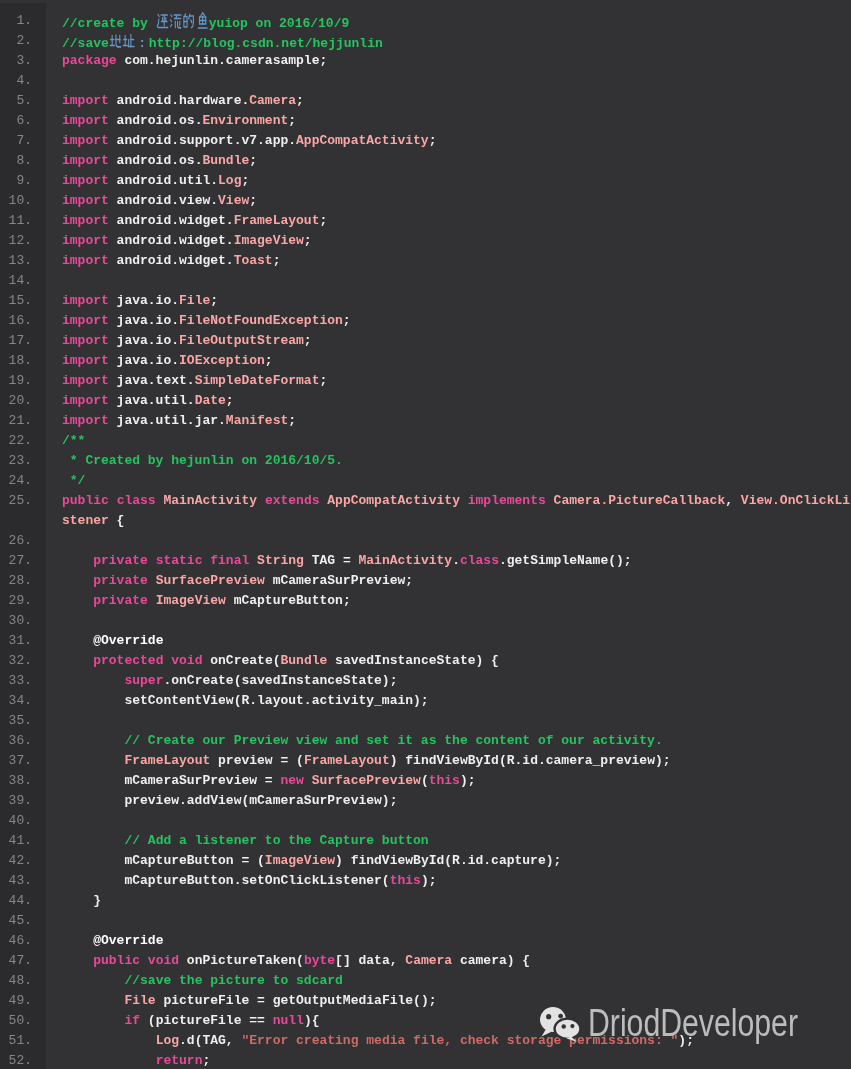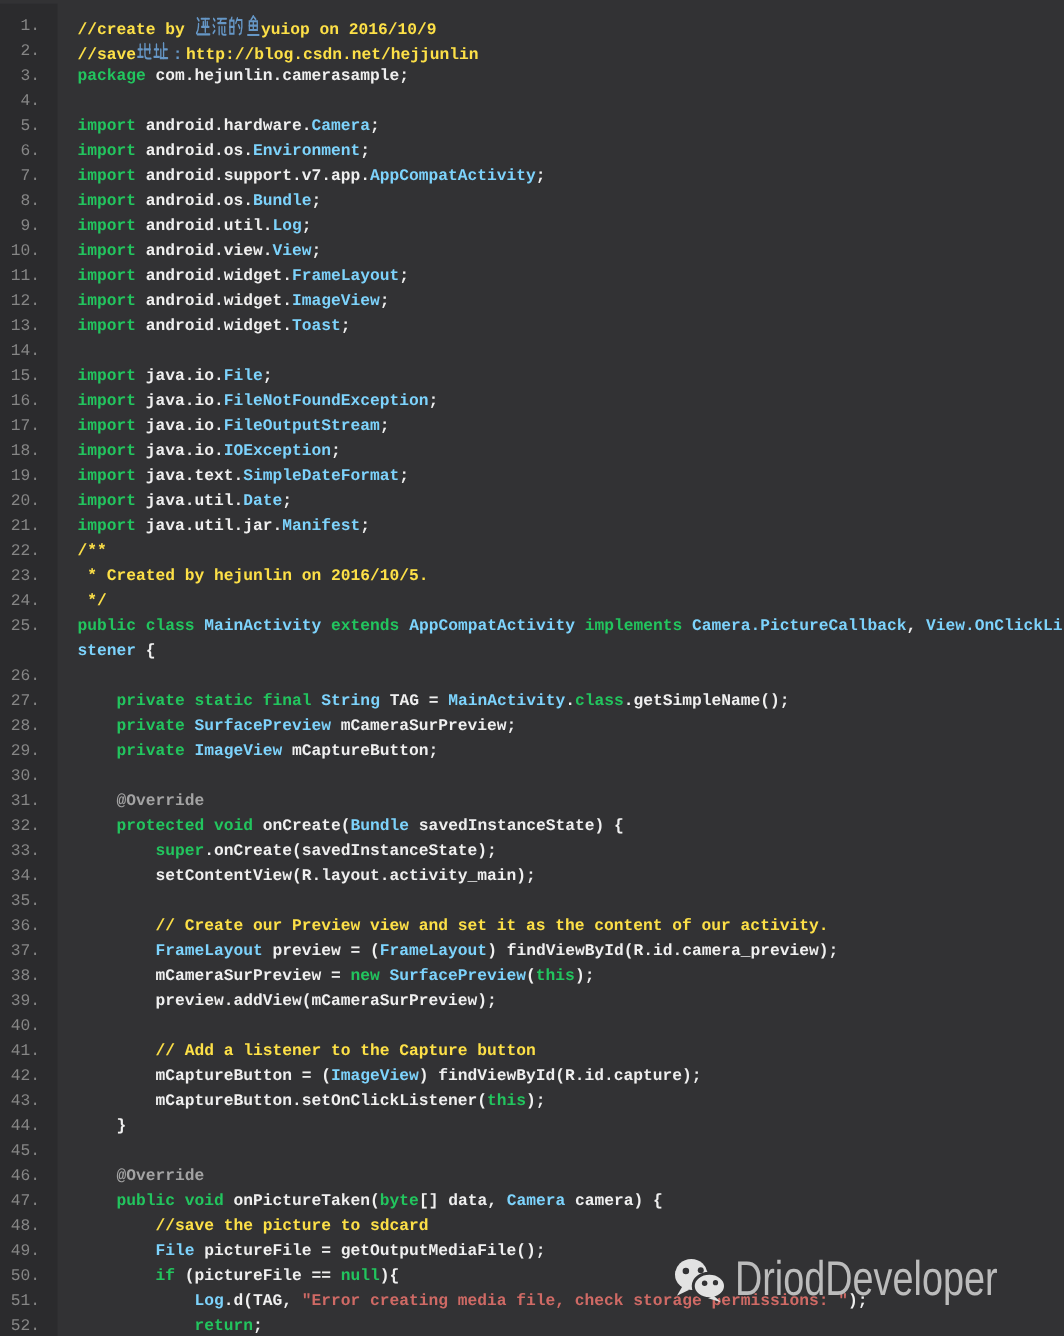--- a/index.html
+++ b/index.html
@@ -2,21 +2,21 @@
 <html><head><meta charset="utf-8">
 <style>
 *{margin:0;padding:0;box-sizing:border-box}
 html,body{width:851px;height:1069px;overflow:hidden;background:#323234}
 #gutter{position:absolute;left:0;top:3px;width:46px;height:1066px;background:#2B2B2D}
 #nums{position:absolute;left:0;top:11px;width:32px;text-align:right;
  font:13px/20px "Liberation Mono",monospace;color:#868686;white-space:pre}
 #code{position:absolute;left:62px;top:11px;
  font:bold 13px/20px "Liberation Mono",monospace;color:#EFEFEF;white-space:pre}
 #code i{font-style:normal}
-.k{color:#22c55e}.t{color:#7dd3fc}.c{color:#fde047}.a{color:#a3a3a3}.s{color:#CF6A65}
+.k{color:#ec4899}.t{color:#fca5a5}.c{color:#22c55e}.a{color:#ffffff}.s{color:#CF6A65}
 .cjk{vertical-align:-4px}
 .fc{display:inline-block;width:13.3px;font-style:normal;text-align:center}
 #nums div,#code div{height:20px}
 #wm{position:absolute;left:530px;top:998px;width:301px;height:71px}
 </style></head>
 <body>
 <div id="gutter"></div>
 <div id="nums"><div>1.</div><div>2.</div><div>3.</div><div>4.</div><div>5.</div><div>6.</div><div>7.</div><div>8.</div><div>9.</div><div>10.</div><div>11.</div><div>12.</div><div>13.</div><div>14.</div><div>15.</div><div>16.</div><div>17.</div><div>18.</div><div>19.</div><div>20.</div><div>21.</div><div>22.</div><div>23.</div><div>24.</div><div>25.</div><div></div><div>26.</div><div>27.</div><div>28.</div><div>29.</div><div>30.</div><div>31.</div><div>32.</div><div>33.</div><div>34.</div><div>35.</div><div>36.</div><div>37.</div><div>38.</div><div>39.</div><div>40.</div><div>41.</div><div>42.</div><div>43.</div><div>44.</div><div>45.</div><div>46.</div><div>47.</div><div>48.</div><div>49.</div><div>50.</div><div>51.</div><div>52.</div></div>
 <div id="code"><div><i class="c">//create by&nbsp;</i><span style="color:#6697C6"><svg class="cjk" width="13.3" height="20" viewBox="0 0 21 20" preserveAspectRatio="none" fill="none" stroke="currentColor" stroke-width="1.7" stroke-linecap="round">
           <path d="M3 3.5 L5 5.5"></path>

